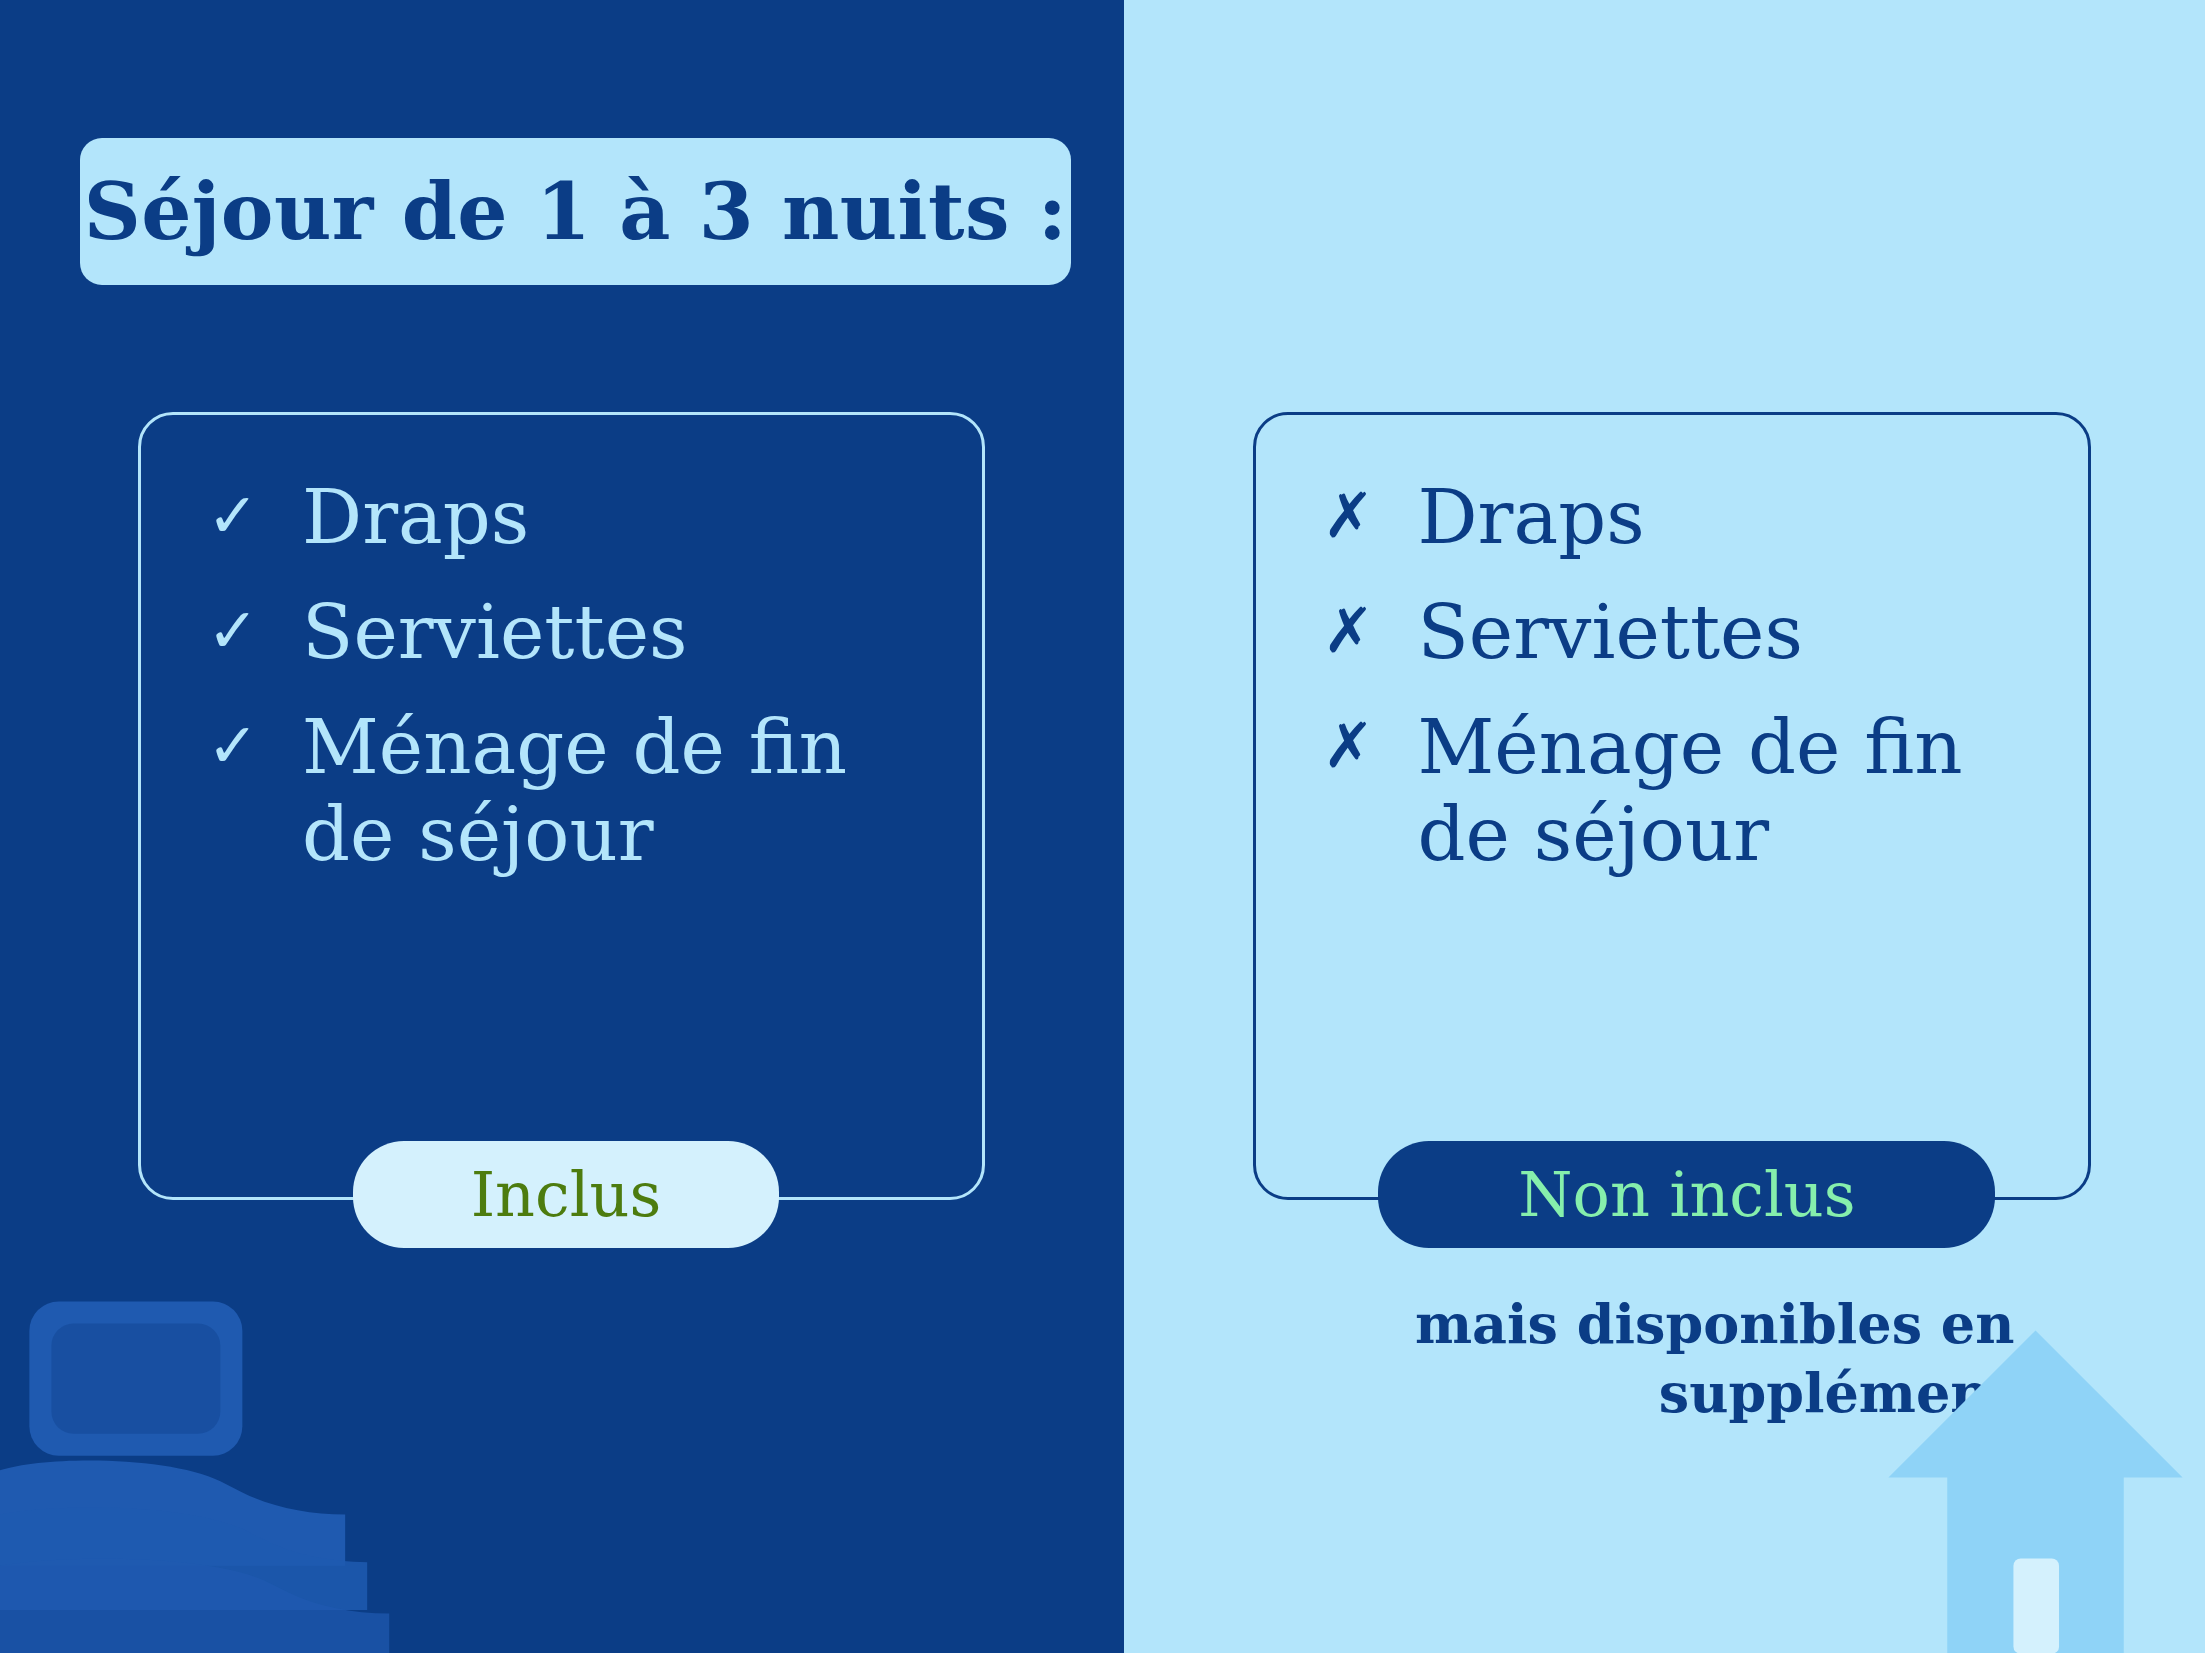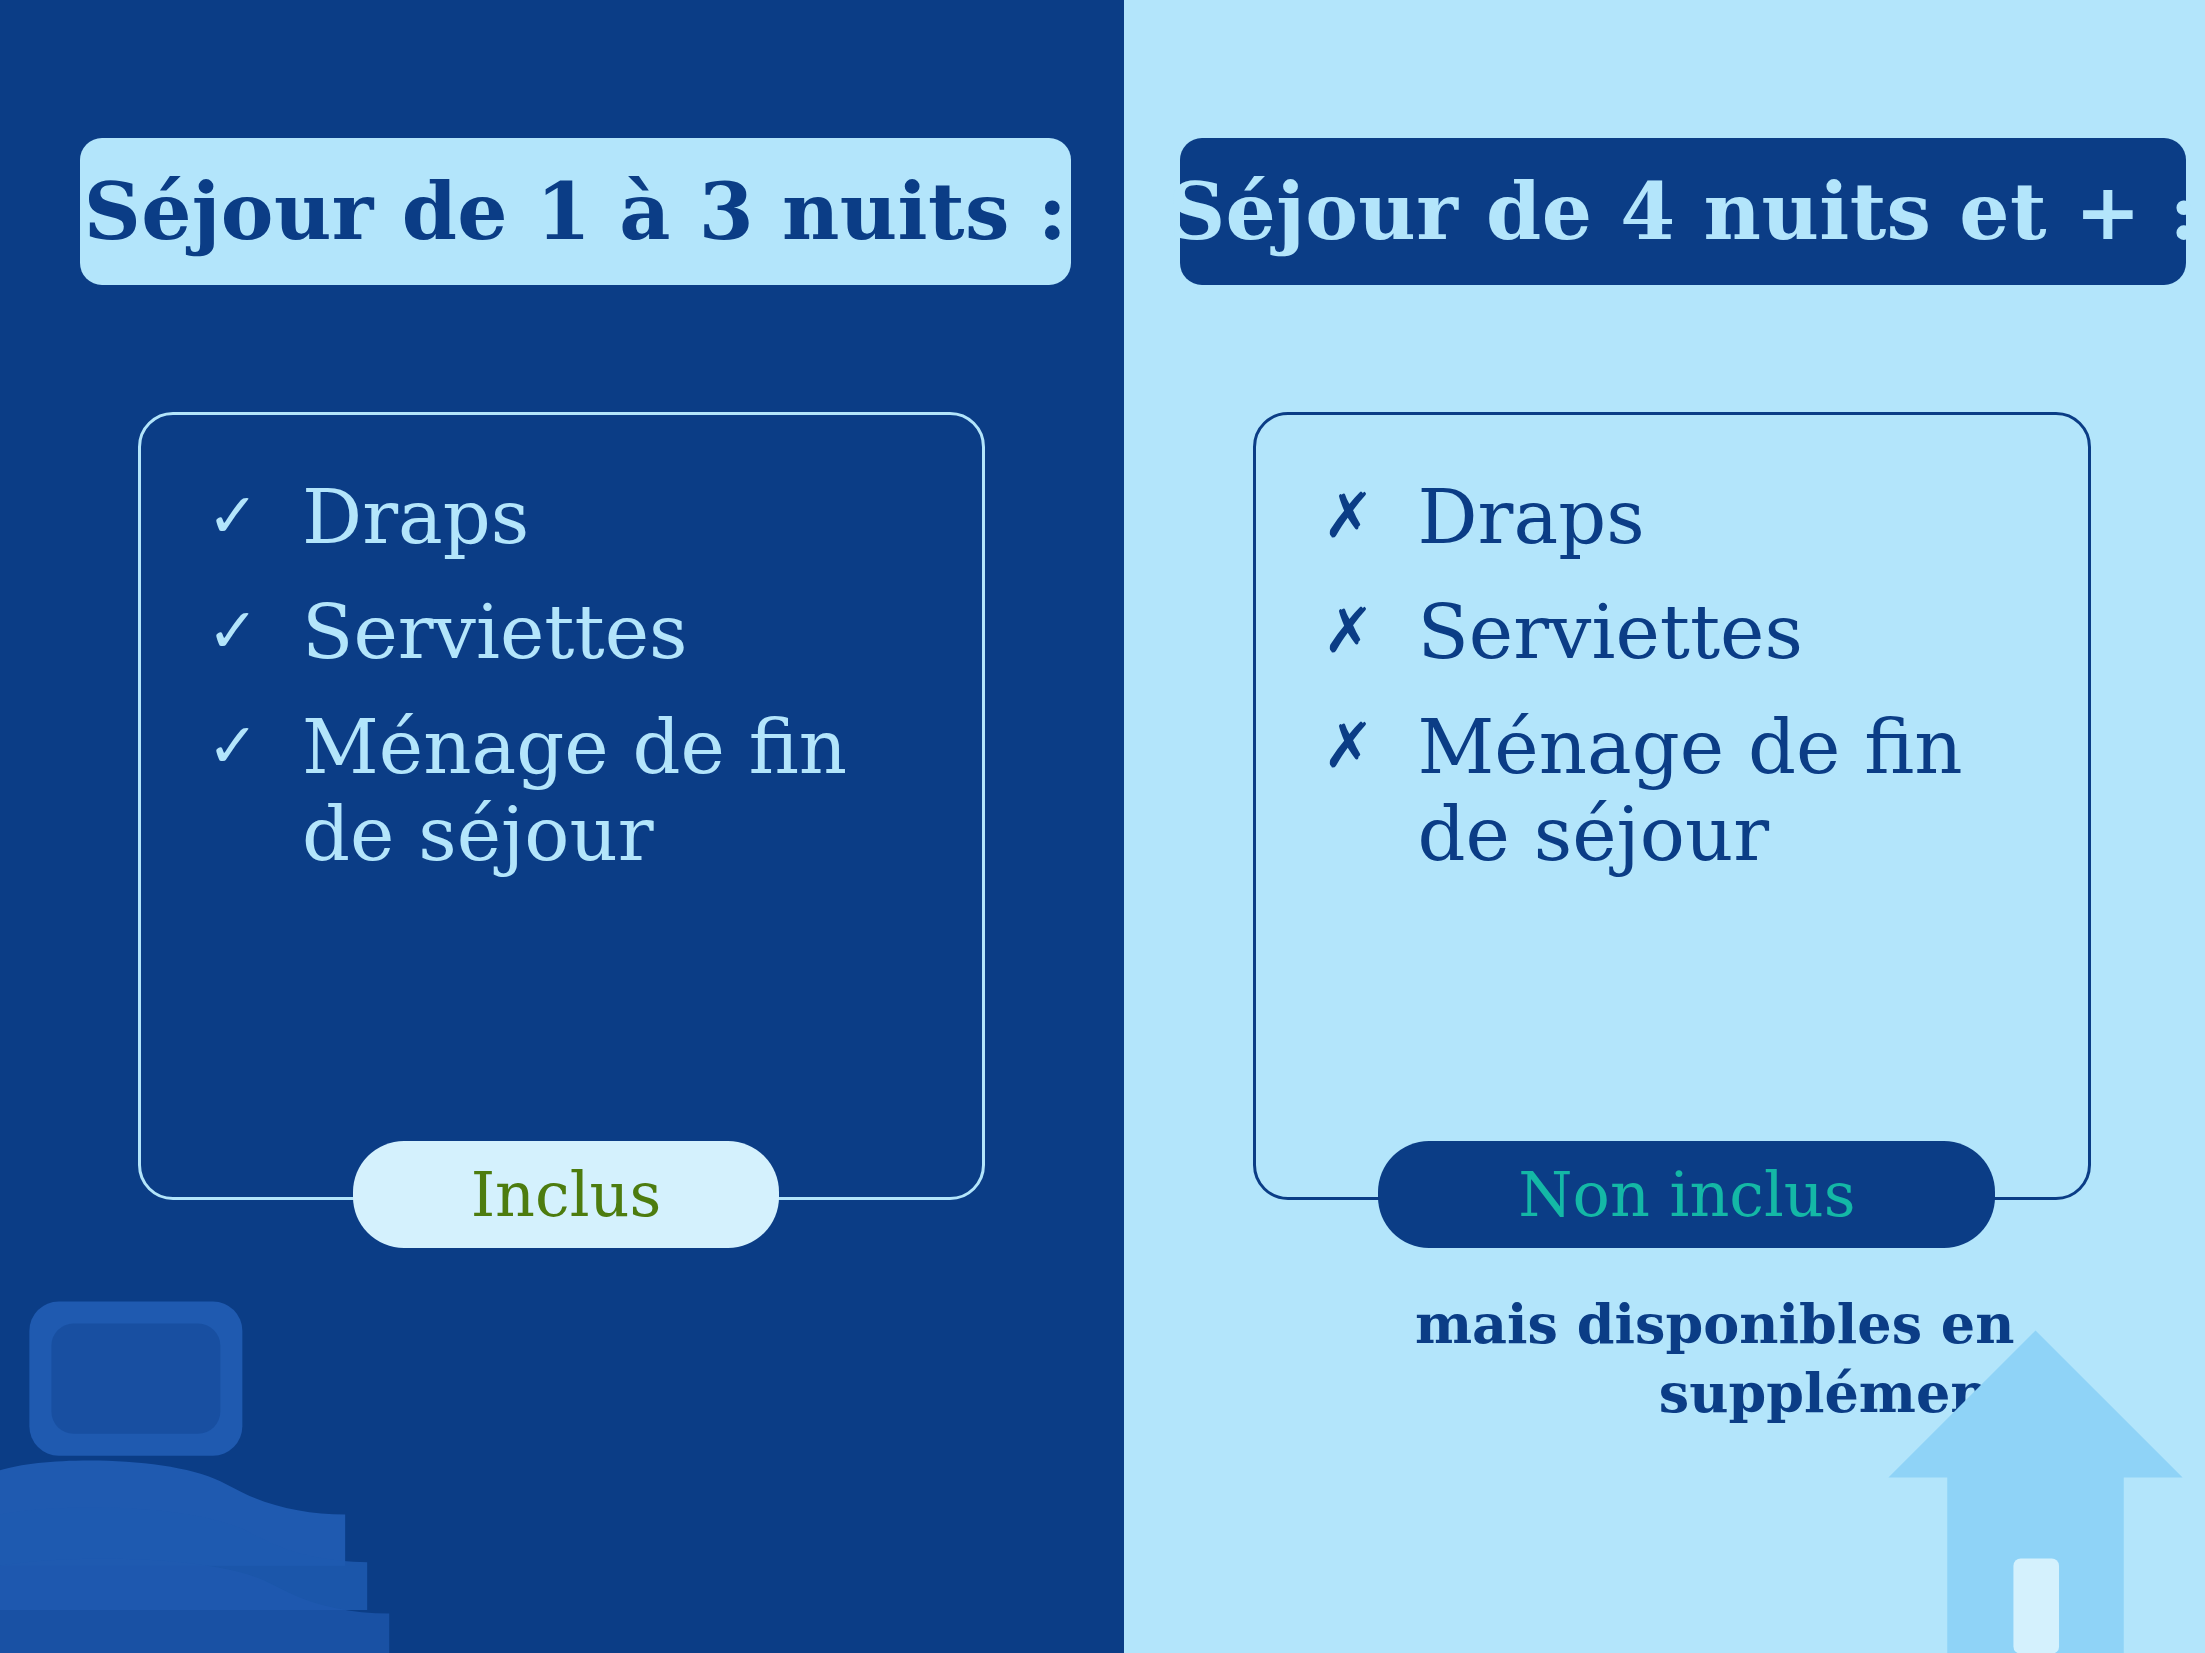--- a/index.html
+++ b/index.html
@@ -139,21 +139,21 @@
     background: #d4f1fd;
     color: #4d7c0f;
     text-align: right;
   }
   .badge-right {
     left: 1378px;
     top: 1141px;
     width: 617px;
     height: 107px;
     background: #0b3d86;
-    color: #14b8a6;
+    color: #86efac;
   }
 
   .note {
     position: absolute;
     left: 1367px;
     top: 1290px;
     width: 647px;
     text-align: right;
     color: #0b3d86;
     font-size: 54px;
@@ -211,21 +211,20 @@
       <rect x="40" y="40" width="290" height="210" rx="40" fill="#1f5ab0"></rect>
       <rect x="70" y="70" width="230" height="150" rx="30" fill="#0b3d86" opacity="0.35"></rect>
       <path d="M0 270 C 60 250, 230 250, 300 285 L 330 300 C 370 320, 420 330, 470 330 L 470 400 L 0 400 Z" fill="#1f5ab0"></path>
       <path d="M0 330 C 80 315, 250 315, 330 350 L 360 365 C 400 385, 450 395, 500 395 L 500 460 L 0 460 Z" fill="#1f5ab0" opacity="0.85"></path>
       <path d="M0 400 C 90 385, 280 385, 360 420 L 390 435 C 430 455, 480 465, 530 465 L 530 520 L 0 520 Z" fill="#1f5ab0" opacity="0.7"></path>
     </svg>
   </section>
 
   <section class="panel panel-right">
 
-    <div class="header-pill header-right">Séjour de 4 nuits et + :</div>
 
     <div class="card card-right" style="left:129px;">
       <ul class="list list-right">
         <li class="list-item">
           <span class="mark">✗</span>
           <span class="item-text">Draps</span>
         </li>
         <li class="list-item">
           <span class="mark">✗</span>
           <span class="item-text">Serviettes</span>

